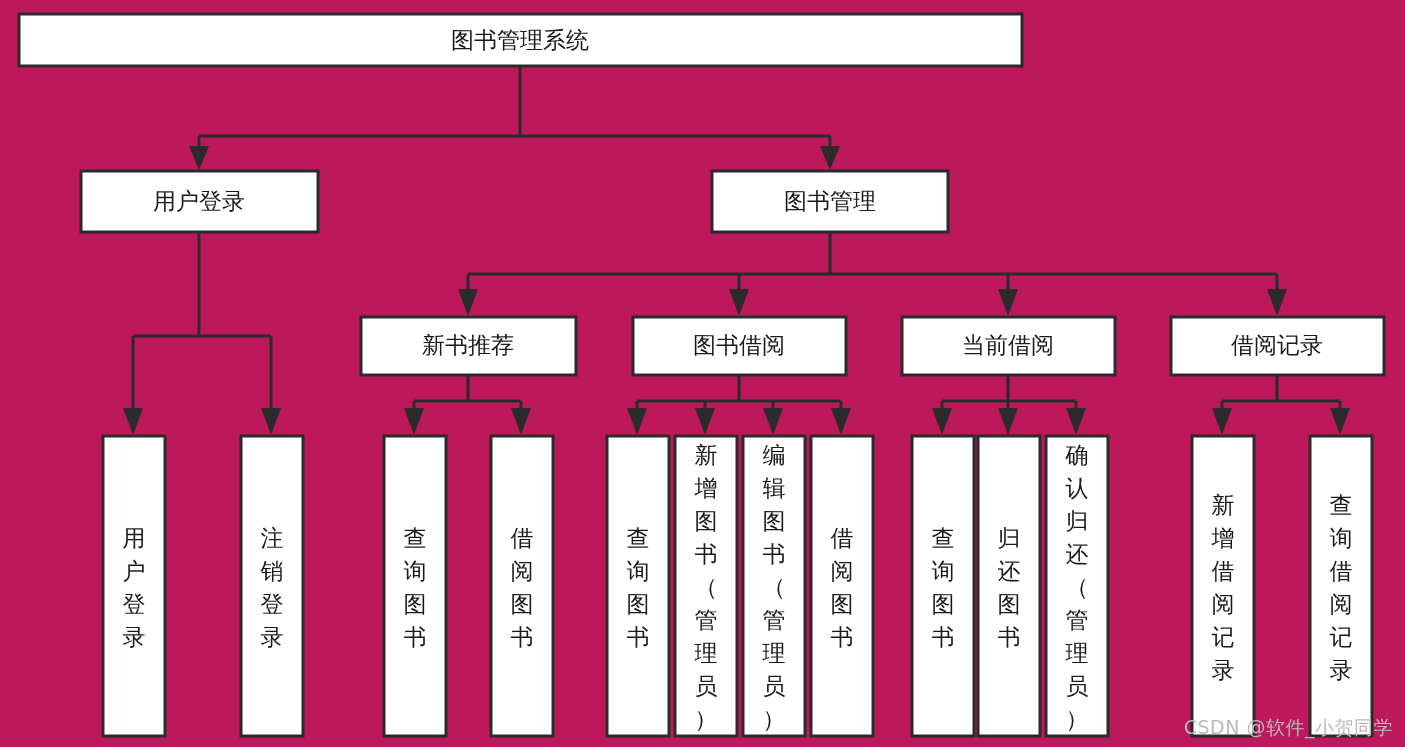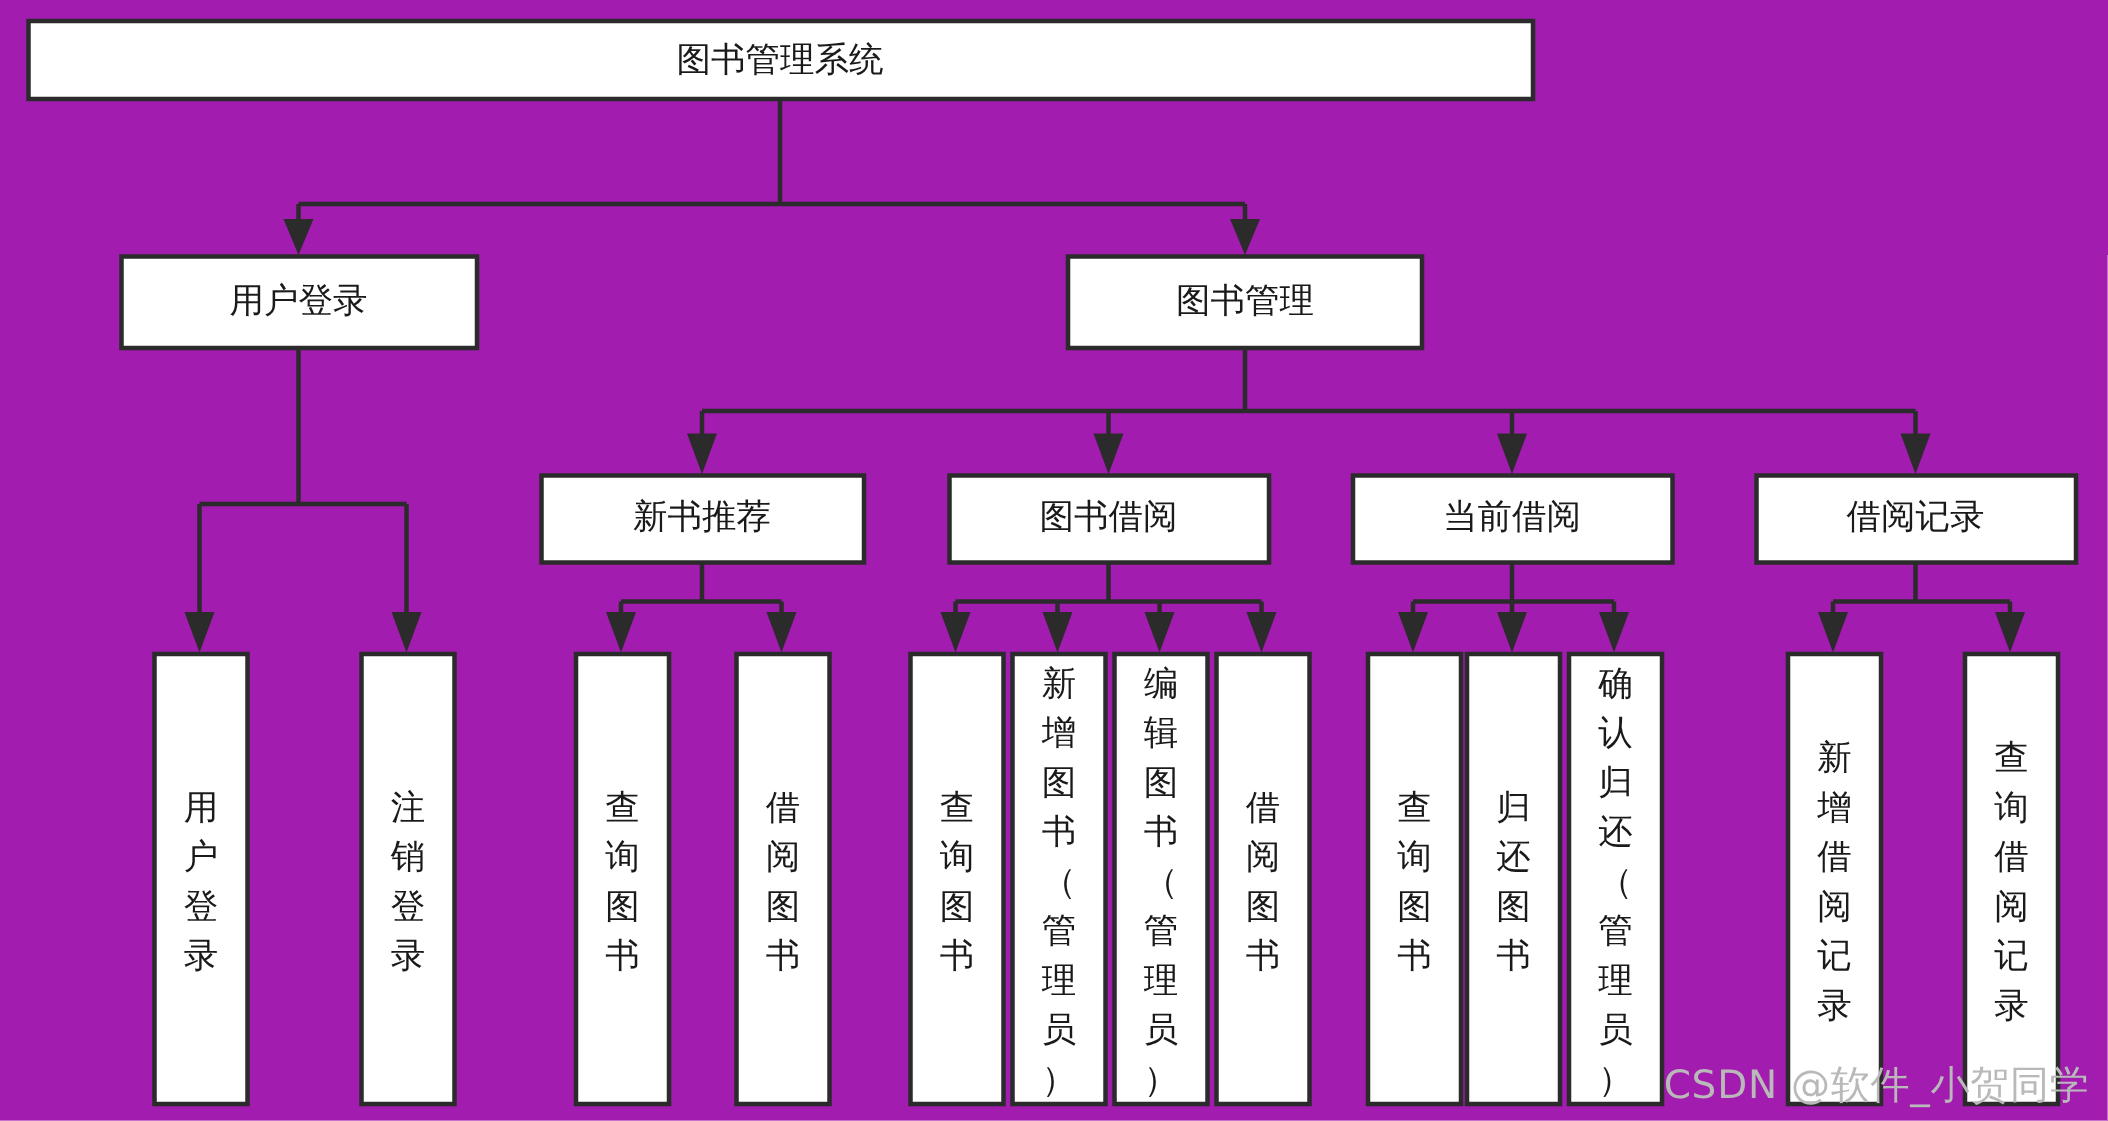--- a/index.html
+++ b/index.html
@@ -10,21 +10,21 @@
   body {
     width: 1405px;
     height: 747px;
     font-family: "DejaVu Sans", "Liberation Sans", sans-serif;
     overflow: hidden;
   }
   #diagram-root {
     position: relative;
     width: 1405px;
     height: 747px;
-    background: #a21caf;
+    background: #be185d;
   }
   svg#tree-svg {
     position: absolute;
     left: 0;
     top: 0;
     width: 1405px;
     height: 747px;
     display: block;
   }
   .node-box {
@@ -53,21 +53,21 @@
     fill: #1a1a1a;
     font-family: "DejaVu Sans", "Liberation Sans", sans-serif;
     font-size: 23px;
     text-anchor: middle;
   }
   .watermark {
     position: absolute;
     right: 12px;
     bottom: 6px;
     font-family: "DejaVu Sans", "Liberation Sans", sans-serif;
-    font-size: 26px;
+    font-size: 19px;
     color: #b9b9b9;
     white-space: nowrap;
     letter-spacing: 0.5px;
   }
 </style>
 </head>
 <body>
 
 <div id="diagram-root">
 

